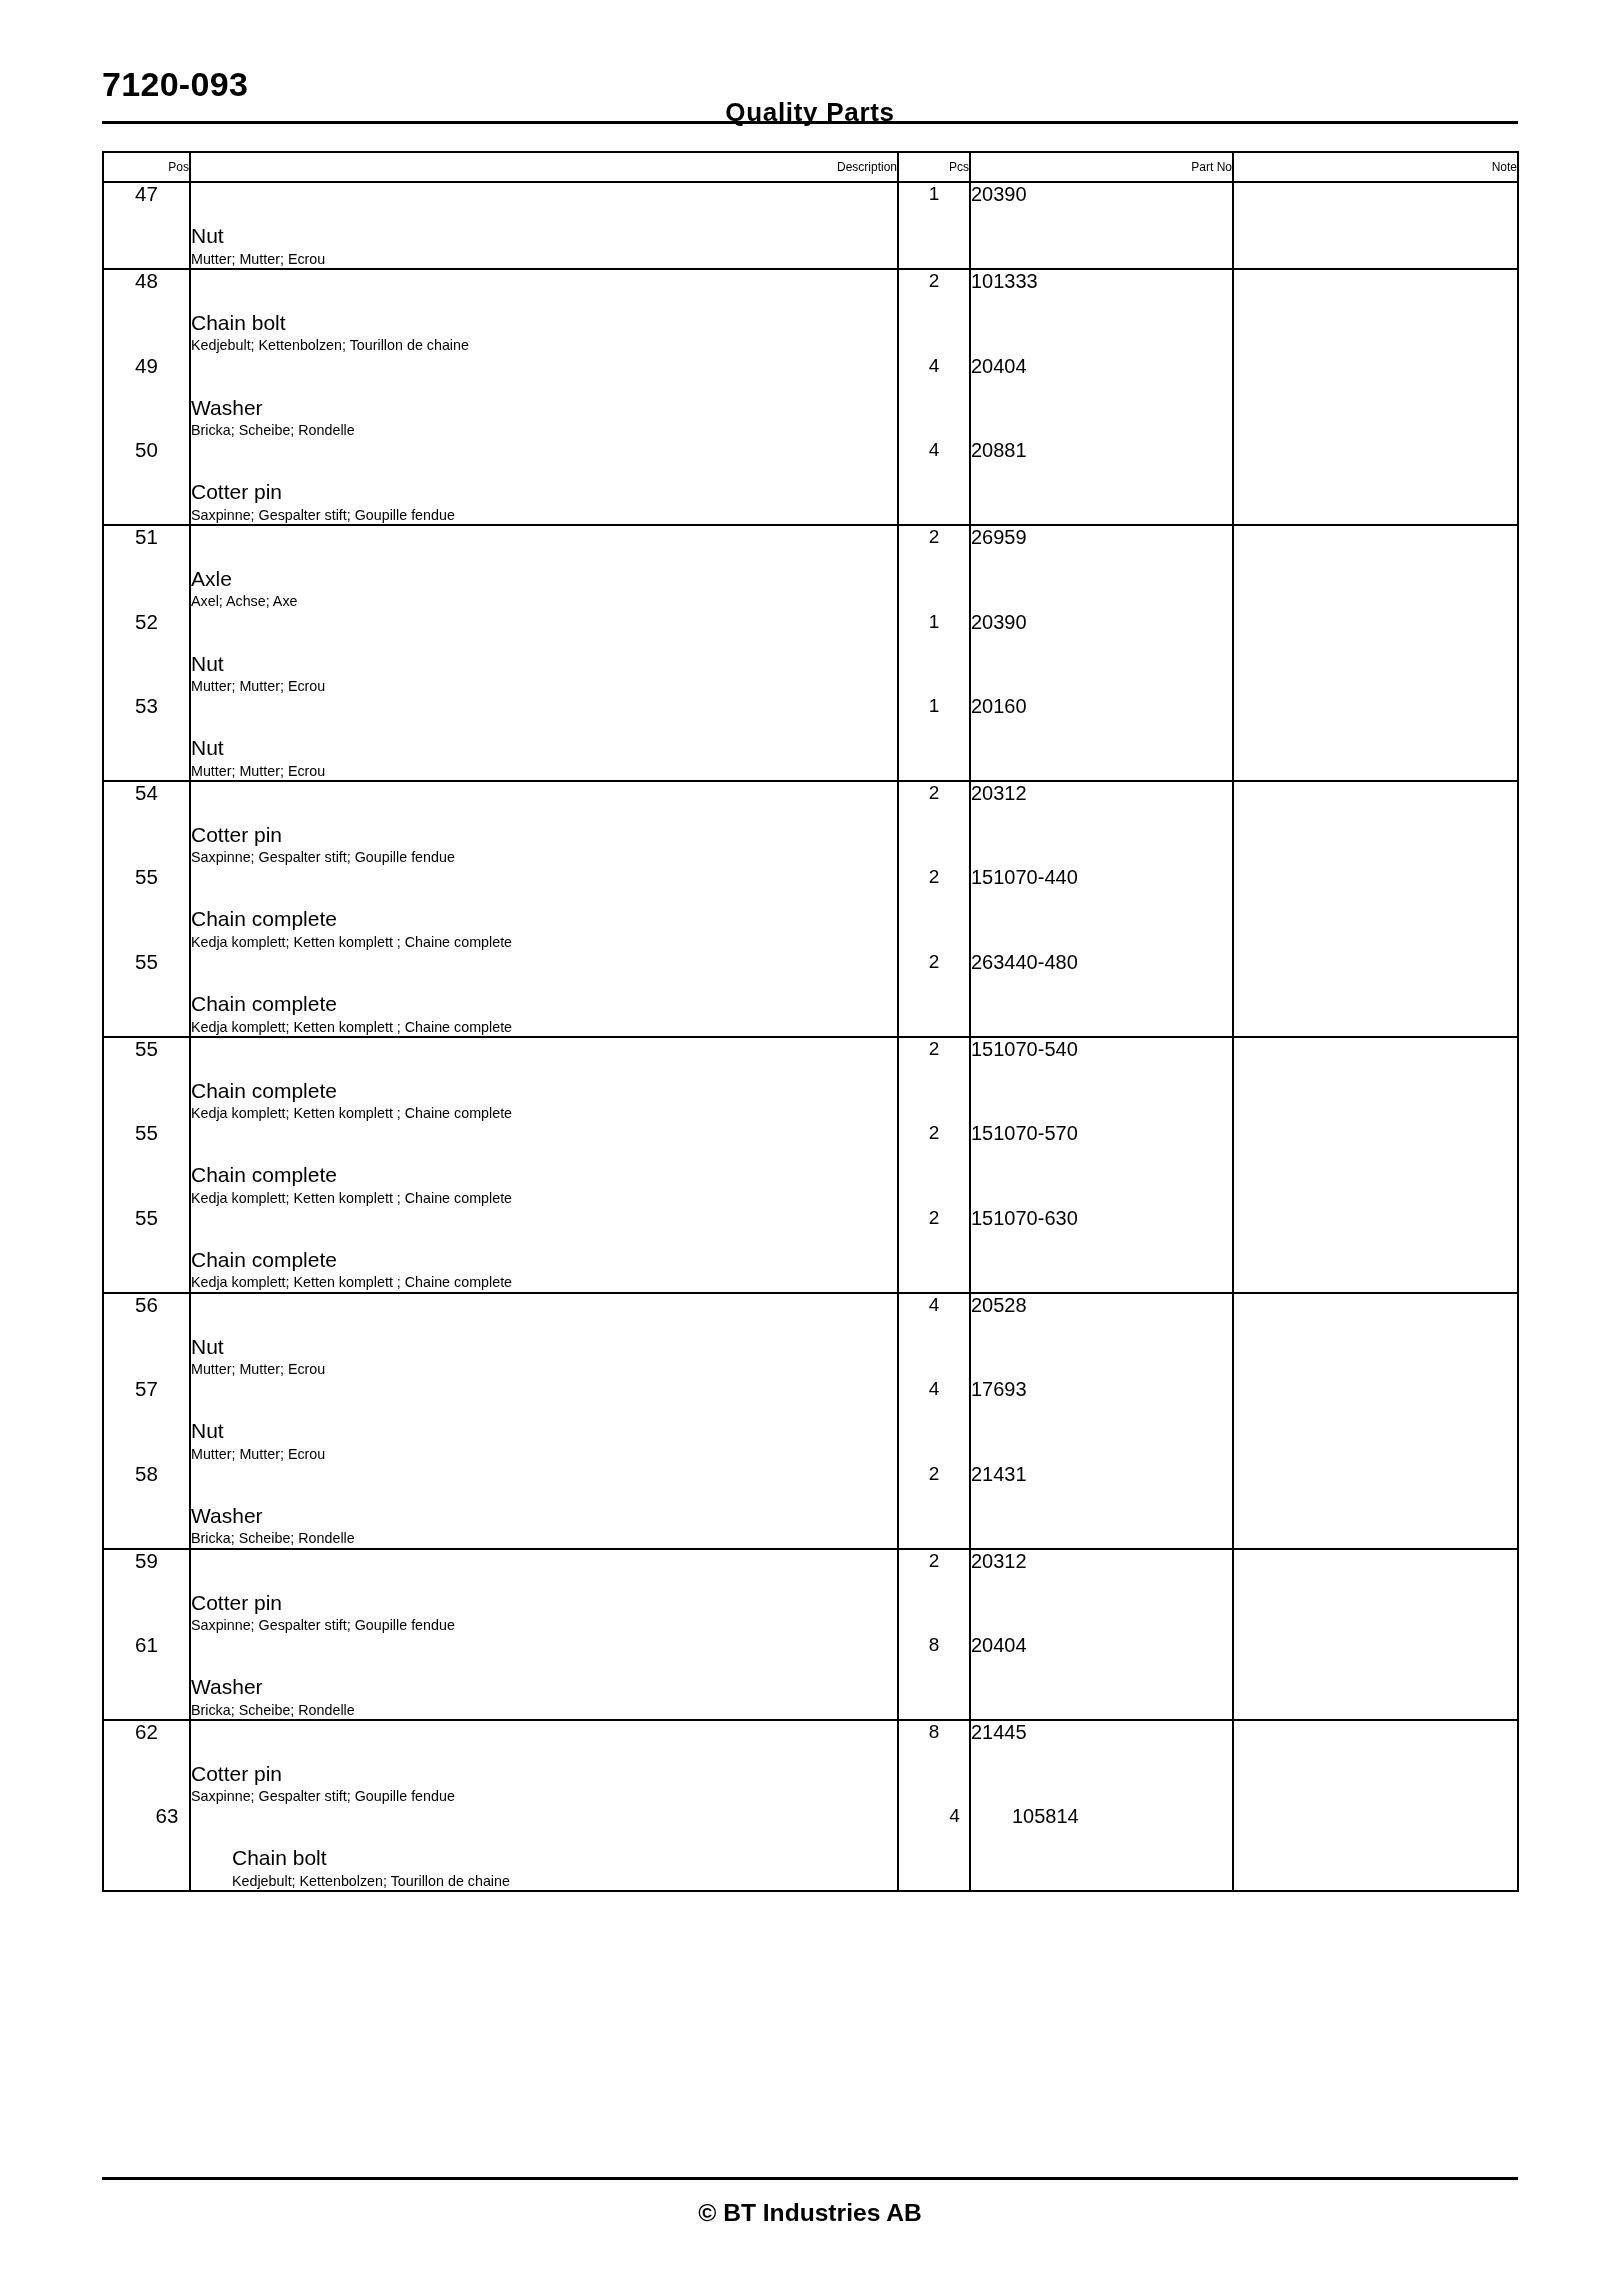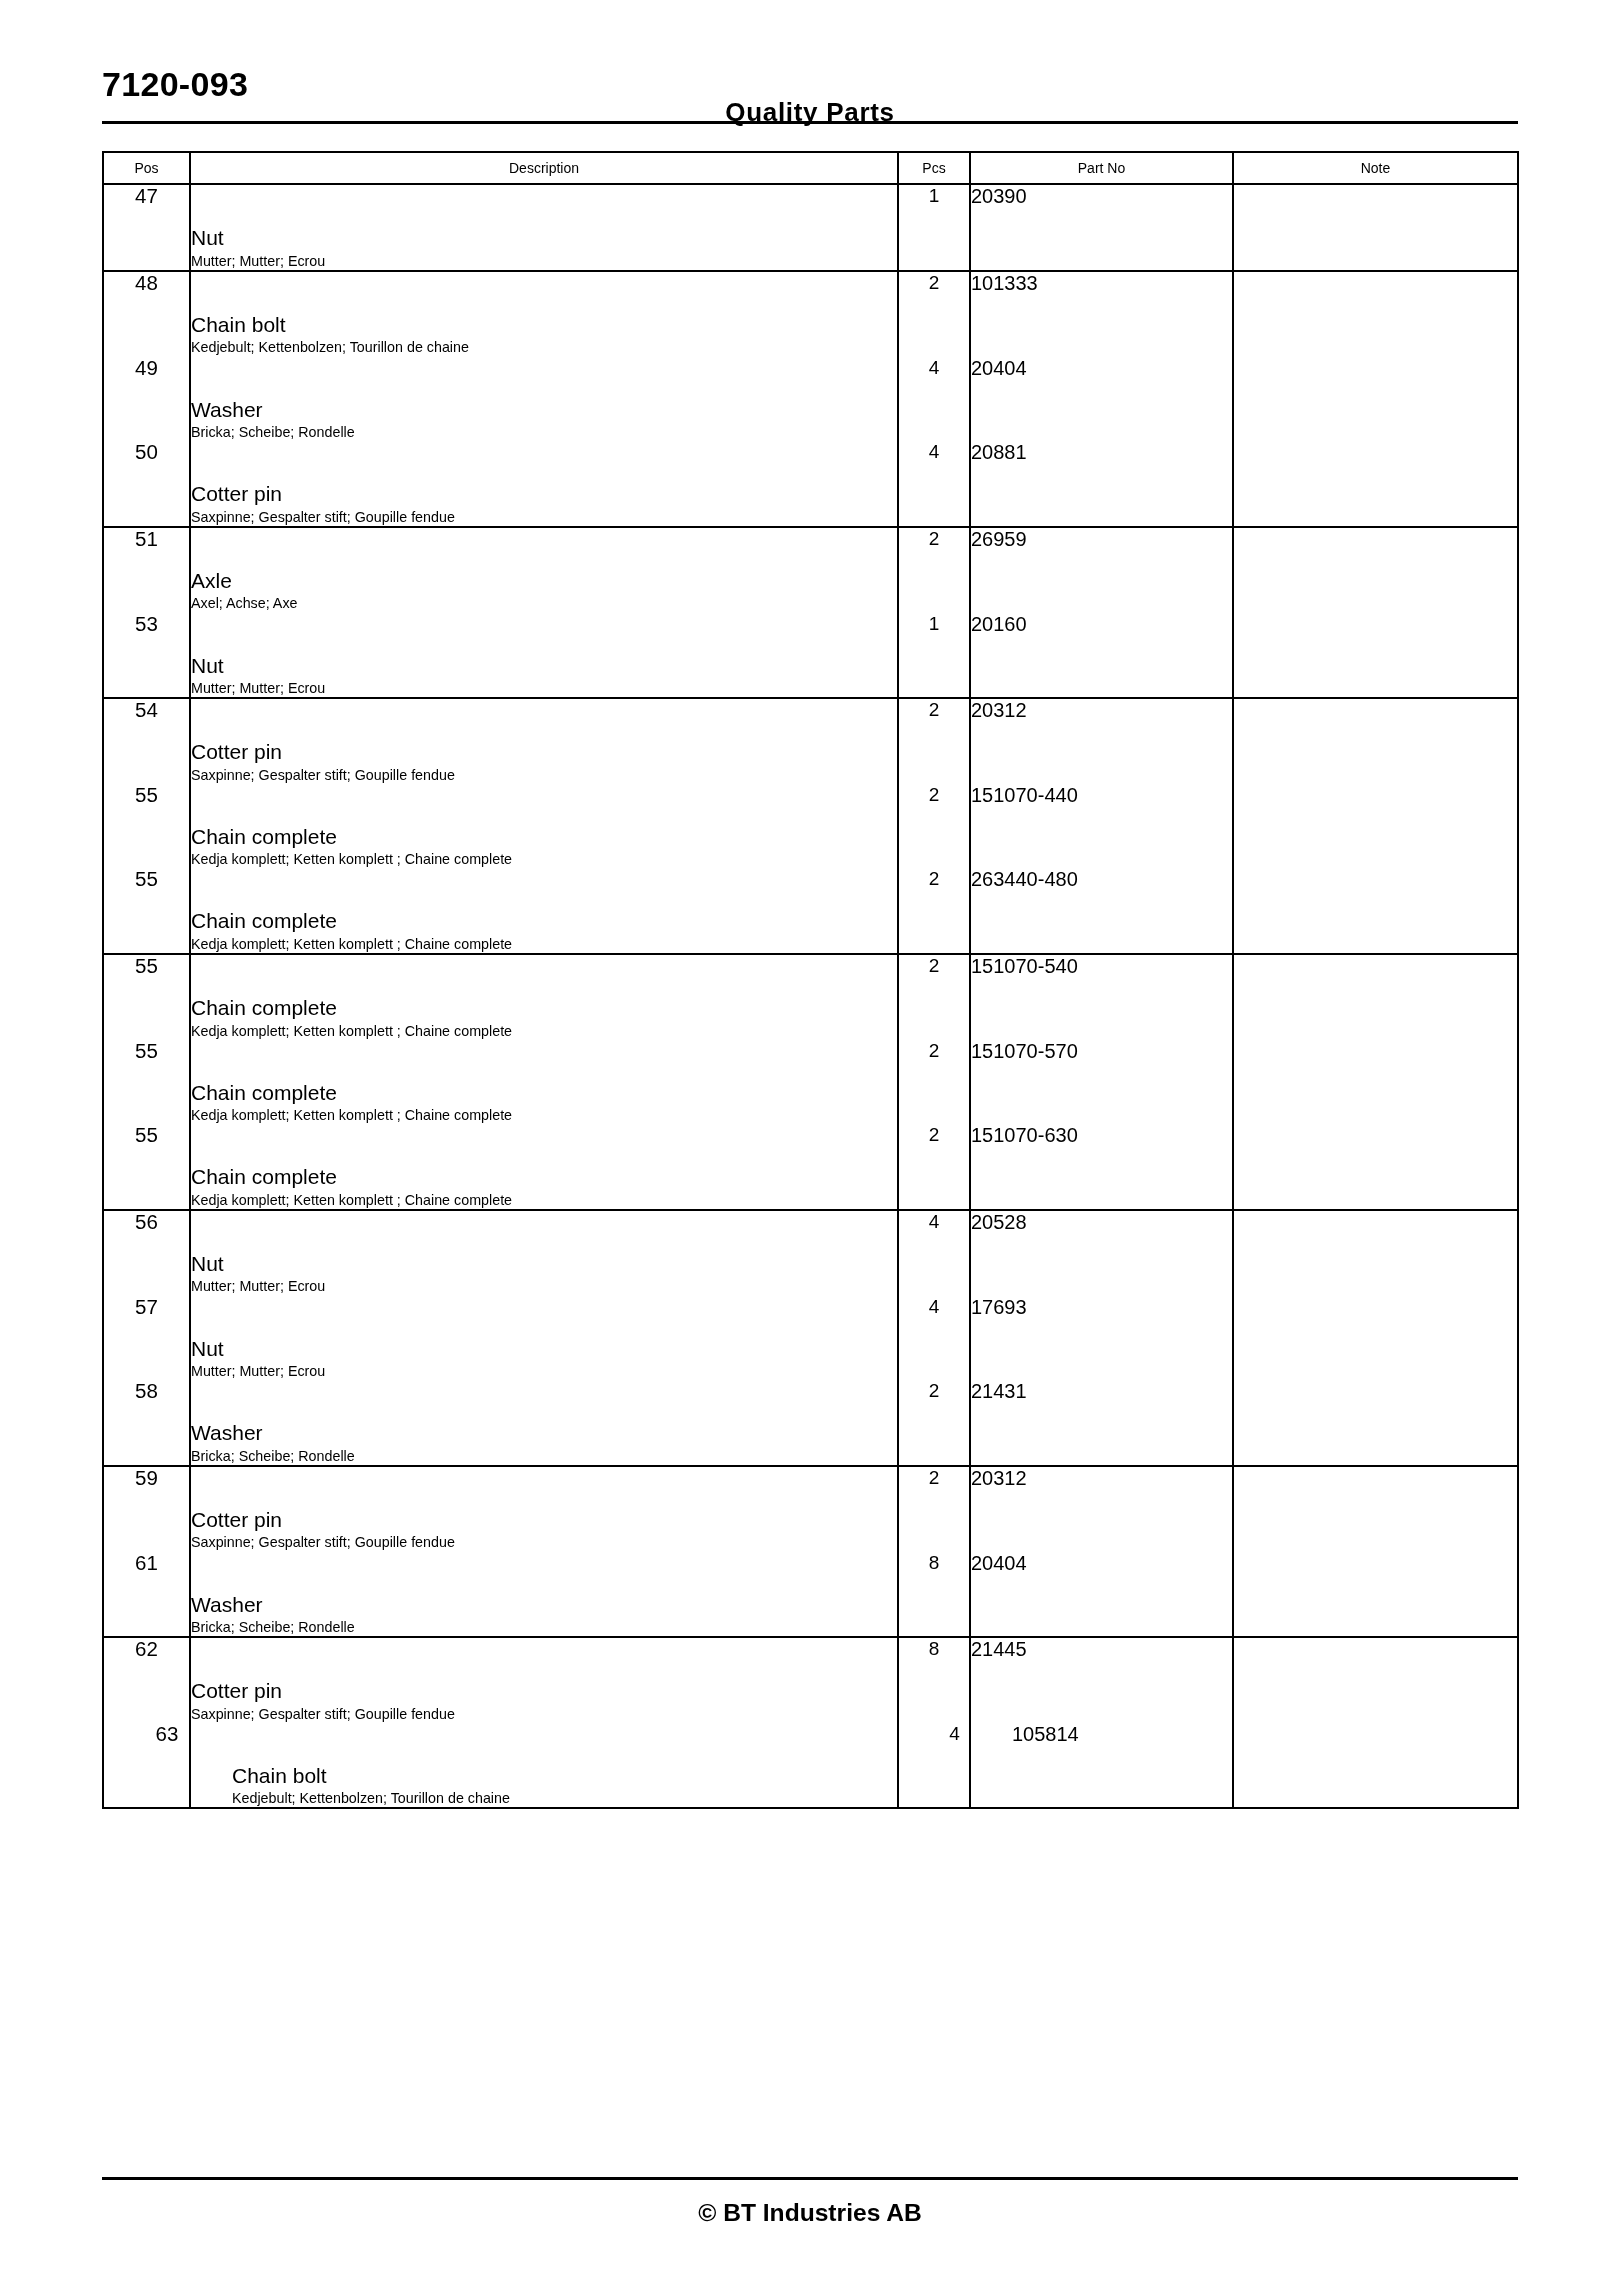--- a/index.html
+++ b/index.html
@@ -72,23 +72,23 @@
     width: 1416px;
     table-layout: fixed;
   }
   table.parts col.c-pos    { width: 87px; }
   table.parts col.c-desc   { width: 708px; }
   table.parts col.c-pcs    { width: 72px; }
   table.parts col.c-part   { width: 263px; }
   table.parts col.c-note   { width: 285px; }
 
   table.parts th {
-    font-size: 14px;
+    font-size: 12px;
     font-weight: normal;
-    text-align: center;
+    text-align: right;
     padding: 6.8px 0 7.5px 0;
     border: 2px solid #000;
     border-bottom: 2px solid #000;
   }
   table.parts td {
     border-left: 2px solid #000;
     border-right: 2px solid #000;
     vertical-align: top;
     padding: 0;
   }
@@ -230,20 +230,30 @@
             <td class="cell-pos">51</td>
             <td class="cell-desc">
               <div class="desc-en">Axle</div>
               <div class="desc-tr">Axel; Achse; Axe</div>
             </td>
             <td class="cell-pcs">2</td>
             <td class="cell-part">26959</td>
             <td class="cell-note">&nbsp;</td>
           </tr>
           <tr>
+            <td class="cell-pos">52</td>
+            <td class="cell-desc">
+              <div class="desc-en">Nut</div>
+              <div class="desc-tr">Mutter; Mutter; Ecrou</div>
+            </td>
+            <td class="cell-pcs">1</td>
+            <td class="cell-part">20390</td>
+            <td class="cell-note">&nbsp;</td>
+          </tr>
+          <tr>
             <td class="cell-pos">53</td>
             <td class="cell-desc">
               <div class="desc-en">Nut</div>
               <div class="desc-tr">Mutter; Mutter; Ecrou</div>
             </td>
             <td class="cell-pcs">1</td>
             <td class="cell-part">20160</td>
             <td class="cell-note">&nbsp;</td>
           </tr>
           <tr class="grp-top">

